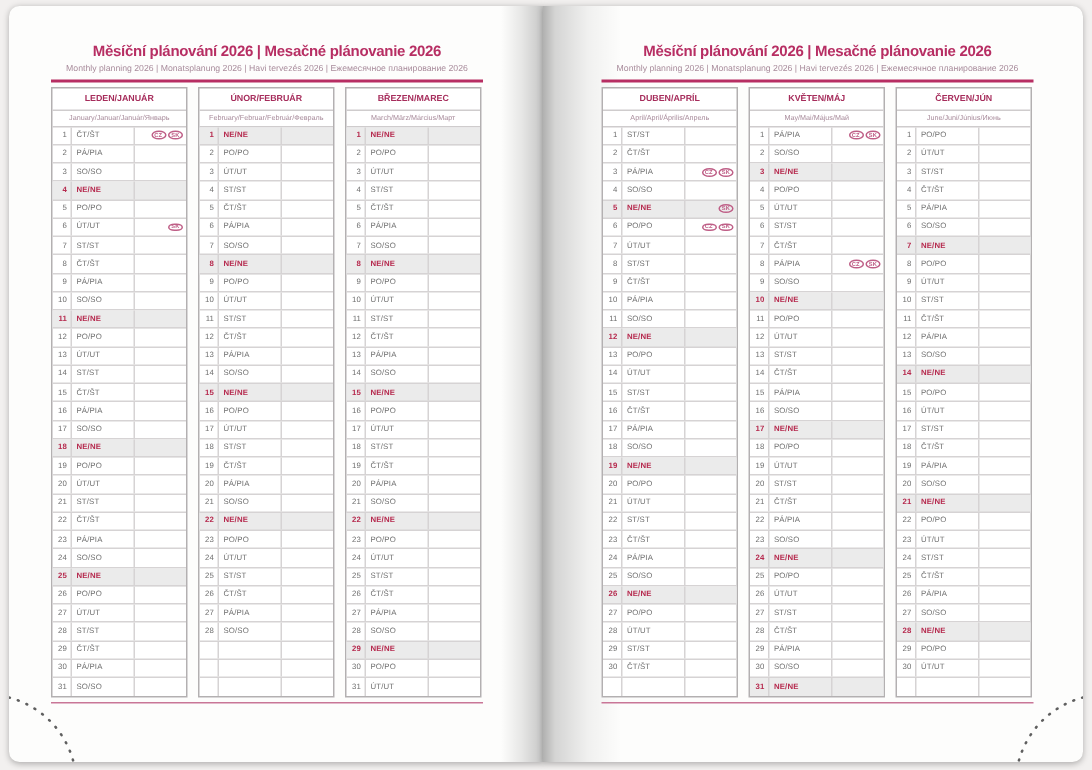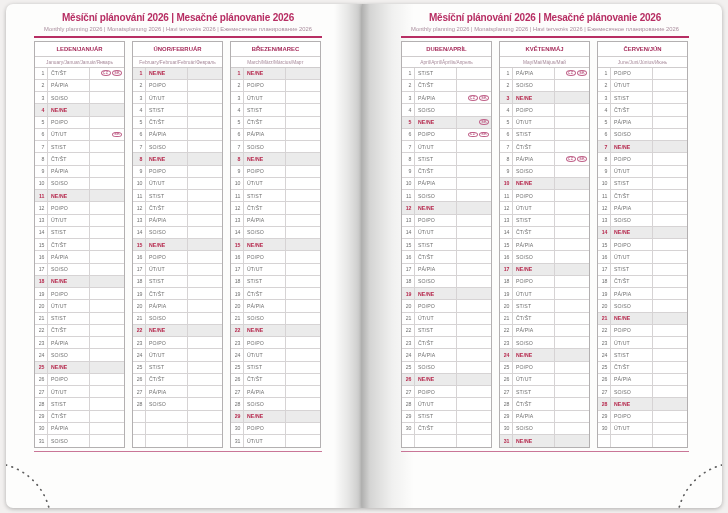--- a/index.html
+++ b/index.html
@@ -9,21 +9,21 @@
   .page { position: absolute; top: 4px; height: 504px; background: #fdfdfc; overflow: hidden; }
   .page.left  { left: 6px;   width: 356px; border-radius: 7px 0 0 7px; box-shadow: 0 1px 4px rgba(0,0,0,0.28); }
   .page.right { left: 362px; width: 360px; border-radius: 0 7px 7px 0; box-shadow: 0 1px 4px rgba(0,0,0,0.28); }
   .page.left::after { content:""; position:absolute; top:0; right:0; width:28px; height:100%; pointer-events:none;
      background: linear-gradient(to right, rgba(0,0,0,0) 0px, rgba(0,0,0,0.09) 14px, rgba(0,0,0,0.22) 28px); }
   .page.right::before { content:""; position:absolute; top:0; left:0; width:52px; height:100%; pointer-events:none;
      background: linear-gradient(to right, rgba(0,0,0,0.30) 0px, rgba(0,0,0,0.16) 8px, rgba(0,0,0,0.05) 30px, rgba(0,0,0,0) 52px); }
   .content { position: absolute; top: 0; width: 288px; }
   .left  .content { left: 28px; }
   .right .content { left: 39px; }
-  .title { margin-top: 8px; text-align: center; font-size: 10px; font-weight: bold;
+  .title { margin-top: 25px; text-align: center; font-size: 10px; font-weight: bold;
            letter-spacing: -0.2px; color: var(--c-title, #b72e63); white-space: nowrap; }
   .subtitle { margin-top: 3px; text-align: center; font-size: 5.8px;
               color: var(--c-trans, #a88b9b); white-space: nowrap; }
   .rule-top { margin-top: 4px; height: 1.6px; background: var(--c-title, #b72e63); }
   .tables { display: flex; gap: 7px; margin-top: 3px; }
   .month { width: 91px; border: 1px solid #b3b0b1; background: #fff; }
   .m-name { height: 15px; line-height: 15px; text-align: center; font-size: 5.9px; font-weight: bold;
             color: var(--c-month, #a62c5b); border-bottom: 0.7px solid #cfcccd; white-space: nowrap; }
   .m-trans { height: 11px; line-height: 11px; text-align: center; font-size: 4.8px;
              color: var(--c-trans, #a88b9b); border-bottom: 0.7px solid #cfcccd; white-space: nowrap; }

